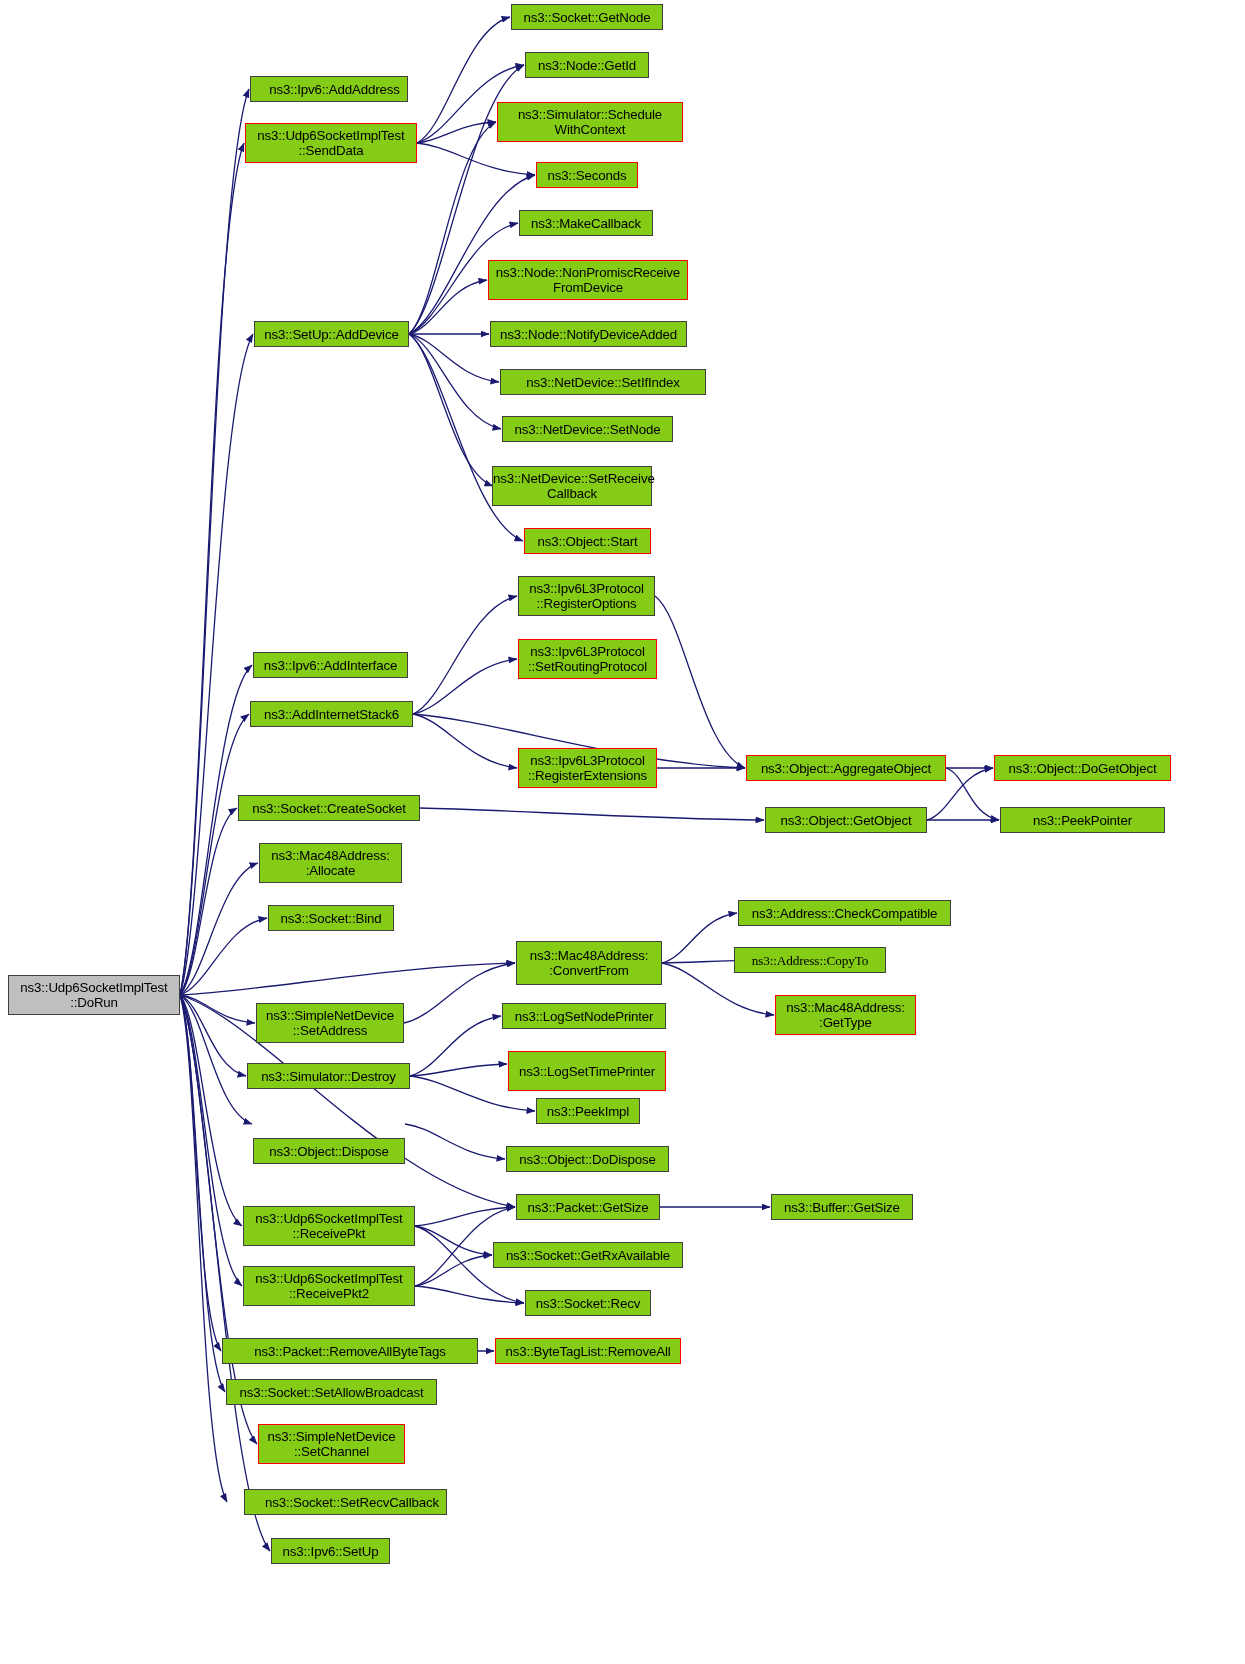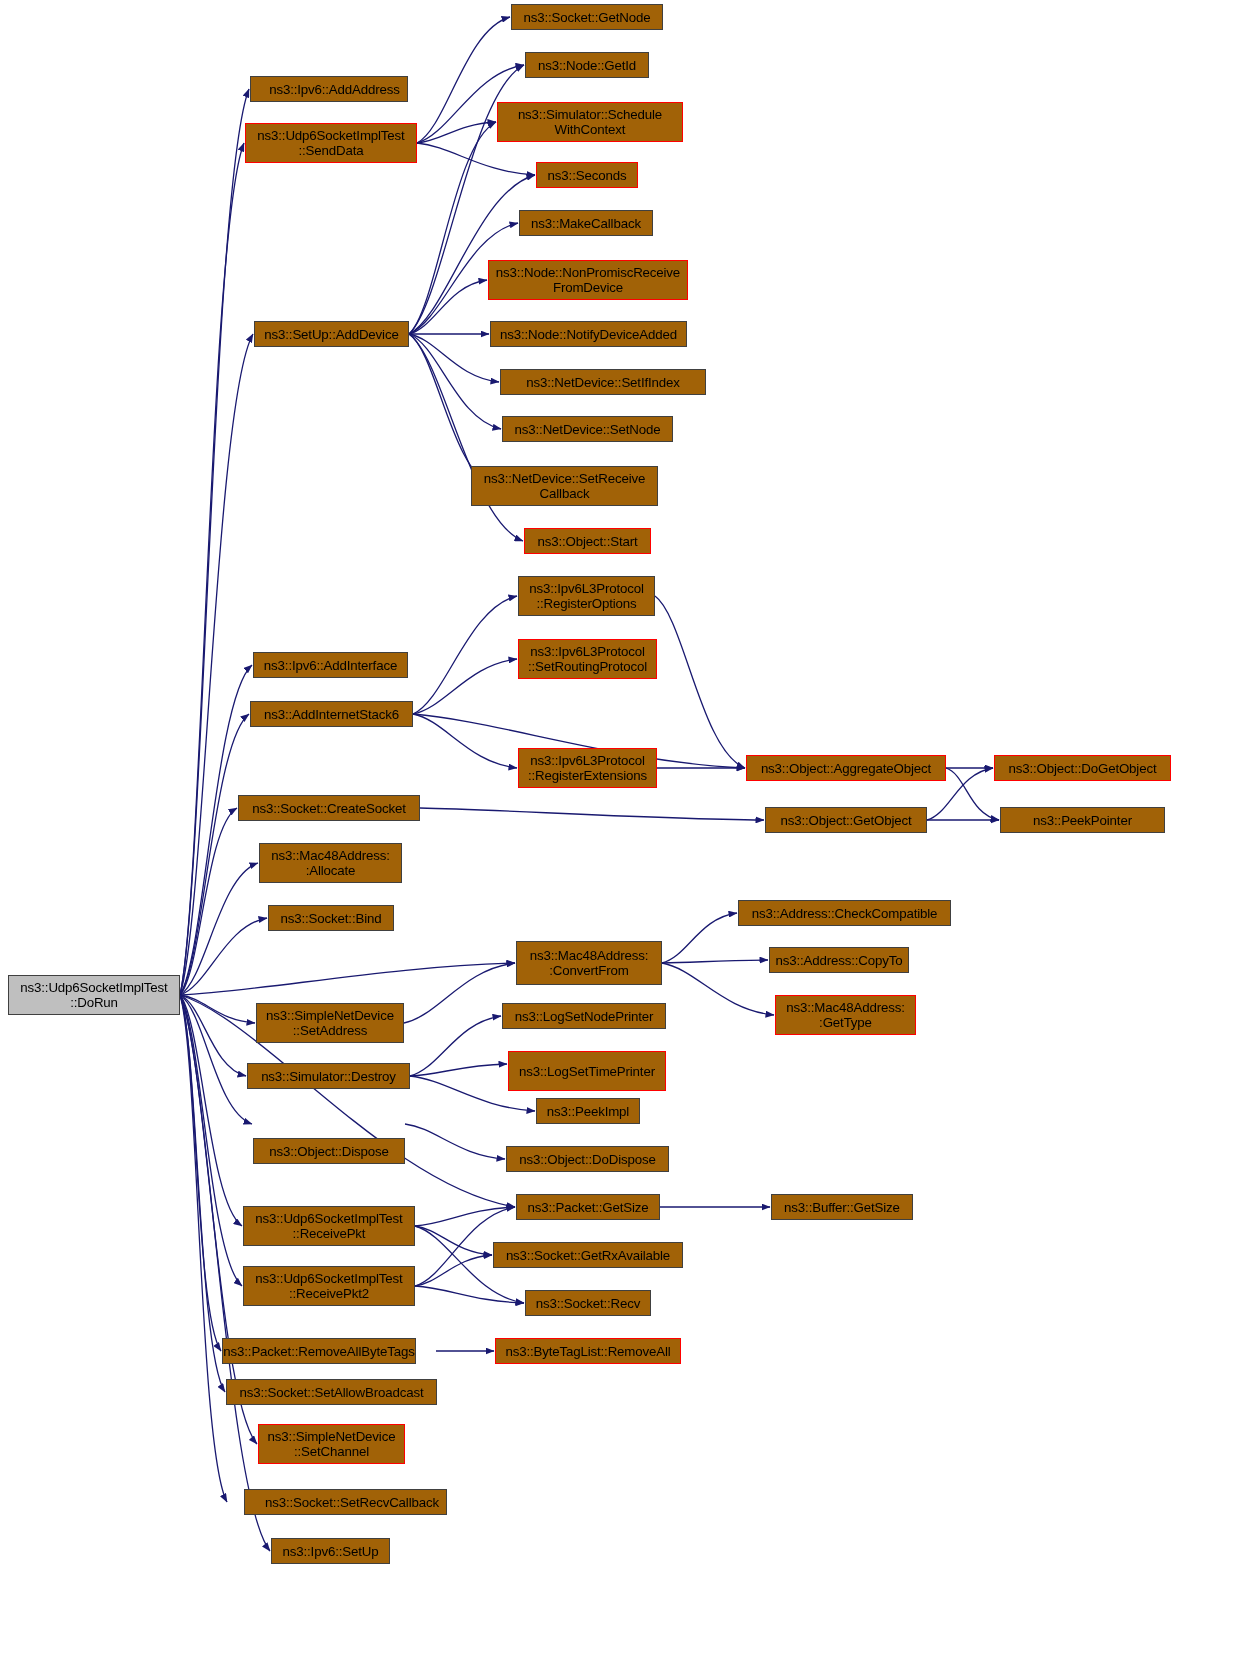--- a/index.html
+++ b/index.html
@@ -25,21 +25,21 @@
   .node {
     position: absolute;
     box-sizing: border-box;
     display: flex;
     align-items: center;
     justify-content: center;
     text-align: center;
     font-size: 13.3px;
     line-height: 15px;
     color: #000000;
-    background: #a16207;
+    background: #84cc16;
     border: 1px solid #404040;
     white-space: pre-line;
     letter-spacing: -0.15px;
     z-index: 5;
   }
   .node.red {
     border-color: #ff0000;
   }
   .node.root {
     background: #bfbfbf;
@@ -137,62 +137,62 @@
       <div class="node red" style="left: 245px; top: 123px; width: 172px; height: 40px;"><span class="lbl">ns3::Udp6SocketImplTest
 ::SendData</span></div>
       <div class="node red" style="left: 536px; top: 162px; width: 102px; height: 26px;"><span class="lbl">ns3::Seconds</span></div>
       <div class="node" style="left: 519px; top: 210px; width: 134px; height: 26px;"><span class="lbl">ns3::MakeCallback</span></div>
       <div class="node red" style="left: 488px; top: 260px; width: 200px; height: 40px;"><span class="lbl">ns3::Node::NonPromiscReceive
 FromDevice</span></div>
       <div class="node" style="left: 254px; top: 321px; width: 155px; height: 26px;"><span class="lbl">ns3::SetUp::AddDevice</span></div>
       <div class="node" style="left: 490px; top: 321px; width: 197px; height: 26px;"><span class="lbl">ns3::Node::NotifyDeviceAdded</span></div>
       <div class="node" style="left: 500px; top: 369px; width: 206px; height: 26px;"><span class="lbl">ns3::NetDevice::SetIfIndex</span></div>
       <div class="node" style="left: 502px; top: 416px; width: 171px; height: 26px;"><span class="lbl">ns3::NetDevice::SetNode</span></div>
-      <div class="node" style="left: 471px; top: 466px; width: 187px; height: 40px;"><span class="lbl">ns3::NetDevice::SetReceive
+      <div class="node" style="left: 492px; top: 466px; width: 160px; height: 40px;"><span class="lbl">ns3::NetDevice::SetReceive
 Callback</span></div>
       <div class="node red" style="left: 524px; top: 528px; width: 127px; height: 26px;"><span class="lbl">ns3::Object::Start</span></div>
       <div class="node" style="left: 518px; top: 576px; width: 137px; height: 40px;"><span class="lbl">ns3::Ipv6L3Protocol
 ::RegisterOptions</span></div>
       <div class="node red" style="left: 518px; top: 639px; width: 139px; height: 40px;"><span class="lbl">ns3::Ipv6L3Protocol
 ::SetRoutingProtocol</span></div>
       <div class="node" style="left: 253px; top: 652px; width: 155px; height: 26px;"><span class="lbl">ns3::Ipv6::AddInterface</span></div>
       <div class="node" style="left: 250px; top: 701px; width: 163px; height: 26px;"><span class="lbl">ns3::AddInternetStack6</span></div>
       <div class="node red" style="left: 518px; top: 748px; width: 139px; height: 40px;"><span class="lbl">ns3::Ipv6L3Protocol
 ::RegisterExtensions</span></div>
       <div class="node red" style="left: 746px; top: 755px; width: 200px; height: 26px;"><span class="lbl">ns3::Object::AggregateObject</span></div>
       <div class="node red" style="left: 994px; top: 755px; width: 177px; height: 26px;"><span class="lbl">ns3::Object::DoGetObject</span></div>
       <div class="node" style="left: 238px; top: 795px; width: 182px; height: 26px;"><span class="lbl">ns3::Socket::CreateSocket</span></div>
       <div class="node" style="left: 765px; top: 807px; width: 162px; height: 26px;"><span class="lbl">ns3::Object::GetObject</span></div>
       <div class="node" style="left: 1000px; top: 807px; width: 165px; height: 26px;"><span class="lbl">ns3::PeekPointer</span></div>
       <div class="node" style="left: 259px; top: 843px; width: 143px; height: 40px;"><span class="lbl">ns3::Mac48Address:
 :Allocate</span></div>
       <div class="node" style="left: 738px; top: 900px; width: 213px; height: 26px;"><span class="lbl">ns3::Address::CheckCompatible</span></div>
       <div class="node" style="left: 268px; top: 905px; width: 126px; height: 26px;"><span class="lbl">ns3::Socket::Bind</span></div>
-      <div class="node" style="left: 769px; top: 947px; width: 140px; height: 26px;"><span class="lbl">ns3::Address::CopyTo</span></div>
+      <div class="node" style="left: 734px; top: 947px; width: 152px; height: 26px; font-family: Liberation Serif, serif;"><span class="lbl">ns3::Address::CopyTo</span></div>
       <div class="node" style="left: 516px; top: 941px; width: 146px; height: 44px;"><span class="lbl">ns3::Mac48Address:
 :ConvertFrom</span></div>
       <div class="node" style="left: 502px; top: 1003px; width: 164px; height: 26px;"><span class="lbl">ns3::LogSetNodePrinter</span></div>
       <div class="node red" style="left: 775px; top: 995px; width: 141px; height: 40px;"><span class="lbl">ns3::Mac48Address:
 :GetType</span></div>
       <div class="node" style="left: 256px; top: 1003px; width: 148px; height: 40px;"><span class="lbl">ns3::SimpleNetDevice
 ::SetAddress</span></div>
       <div class="node red" style="left: 508px; top: 1051px; width: 158px; height: 40px;"><span class="lbl">ns3::LogSetTimePrinter</span></div>
       <div class="node" style="left: 247px; top: 1063px; width: 163px; height: 26px;"><span class="lbl">ns3::Simulator::Destroy</span></div>
       <div class="node" style="left: 536px; top: 1098px; width: 104px; height: 26px;"><span class="lbl">ns3::PeekImpl</span></div>
       <div class="node" style="left: 253px; top: 1111px; width: 152px; height: 26px; margin-top: 27px;"><span class="lbl">ns3::Object::Dispose</span></div>
       <div class="node" style="left: 506px; top: 1146px; width: 163px; height: 26px;"><span class="lbl">ns3::Object::DoDispose</span></div>
       <div class="node" style="left: 516px; top: 1194px; width: 144px; height: 26px;"><span class="lbl">ns3::Packet::GetSize</span></div>
       <div class="node" style="left: 771px; top: 1194px; width: 142px; height: 26px;"><span class="lbl">ns3::Buffer::GetSize</span></div>
       <div class="node" style="left: 243px; top: 1206px; width: 172px; height: 40px;"><span class="lbl">ns3::Udp6SocketImplTest
 ::ReceivePkt</span></div>
       <div class="node" style="left: 493px; top: 1242px; width: 190px; height: 26px;"><span class="lbl">ns3::Socket::GetRxAvailable</span></div>
       <div class="node" style="left: 525px; top: 1290px; width: 126px; height: 26px;"><span class="lbl">ns3::Socket::Recv</span></div>
       <div class="node" style="left: 243px; top: 1266px; width: 172px; height: 40px;"><span class="lbl">ns3::Udp6SocketImplTest
 ::ReceivePkt2</span></div>
-      <div class="node" style="left: 222px; top: 1338px; width: 194px; height: 26px;"><span class="lbl">ns3::Packet::RemoveAllByteTags</span></div>
+      <div class="node" style="left: 222px; top: 1338px; width: 256px; height: 26px;"><span class="lbl">ns3::Packet::RemoveAllByteTags</span></div>
       <div class="node red" style="left: 495px; top: 1338px; width: 186px; height: 26px;"><span class="lbl">ns3::ByteTagList::RemoveAll</span></div>
       <div class="node" style="left: 226px; top: 1379px; width: 211px; height: 26px;"><span class="lbl">ns3::Socket::SetAllowBroadcast</span></div>
       <div class="node red" style="left: 258px; top: 1424px; width: 147px; height: 40px;"><span class="lbl">ns3::SimpleNetDevice
 ::SetChannel</span></div>
       <div class="node" style="left: 244px; top: 1489px; width: 203px; height: 26px; padding-left: 13px;"><span class="lbl">ns3::Socket::SetRecvCallback</span></div>
       <div class="node" style="left: 271px; top: 1538px; width: 119px; height: 26px;"><span class="lbl">ns3::Ipv6::SetUp</span></div>
     </div>
 </div>
 
 </body></html>

